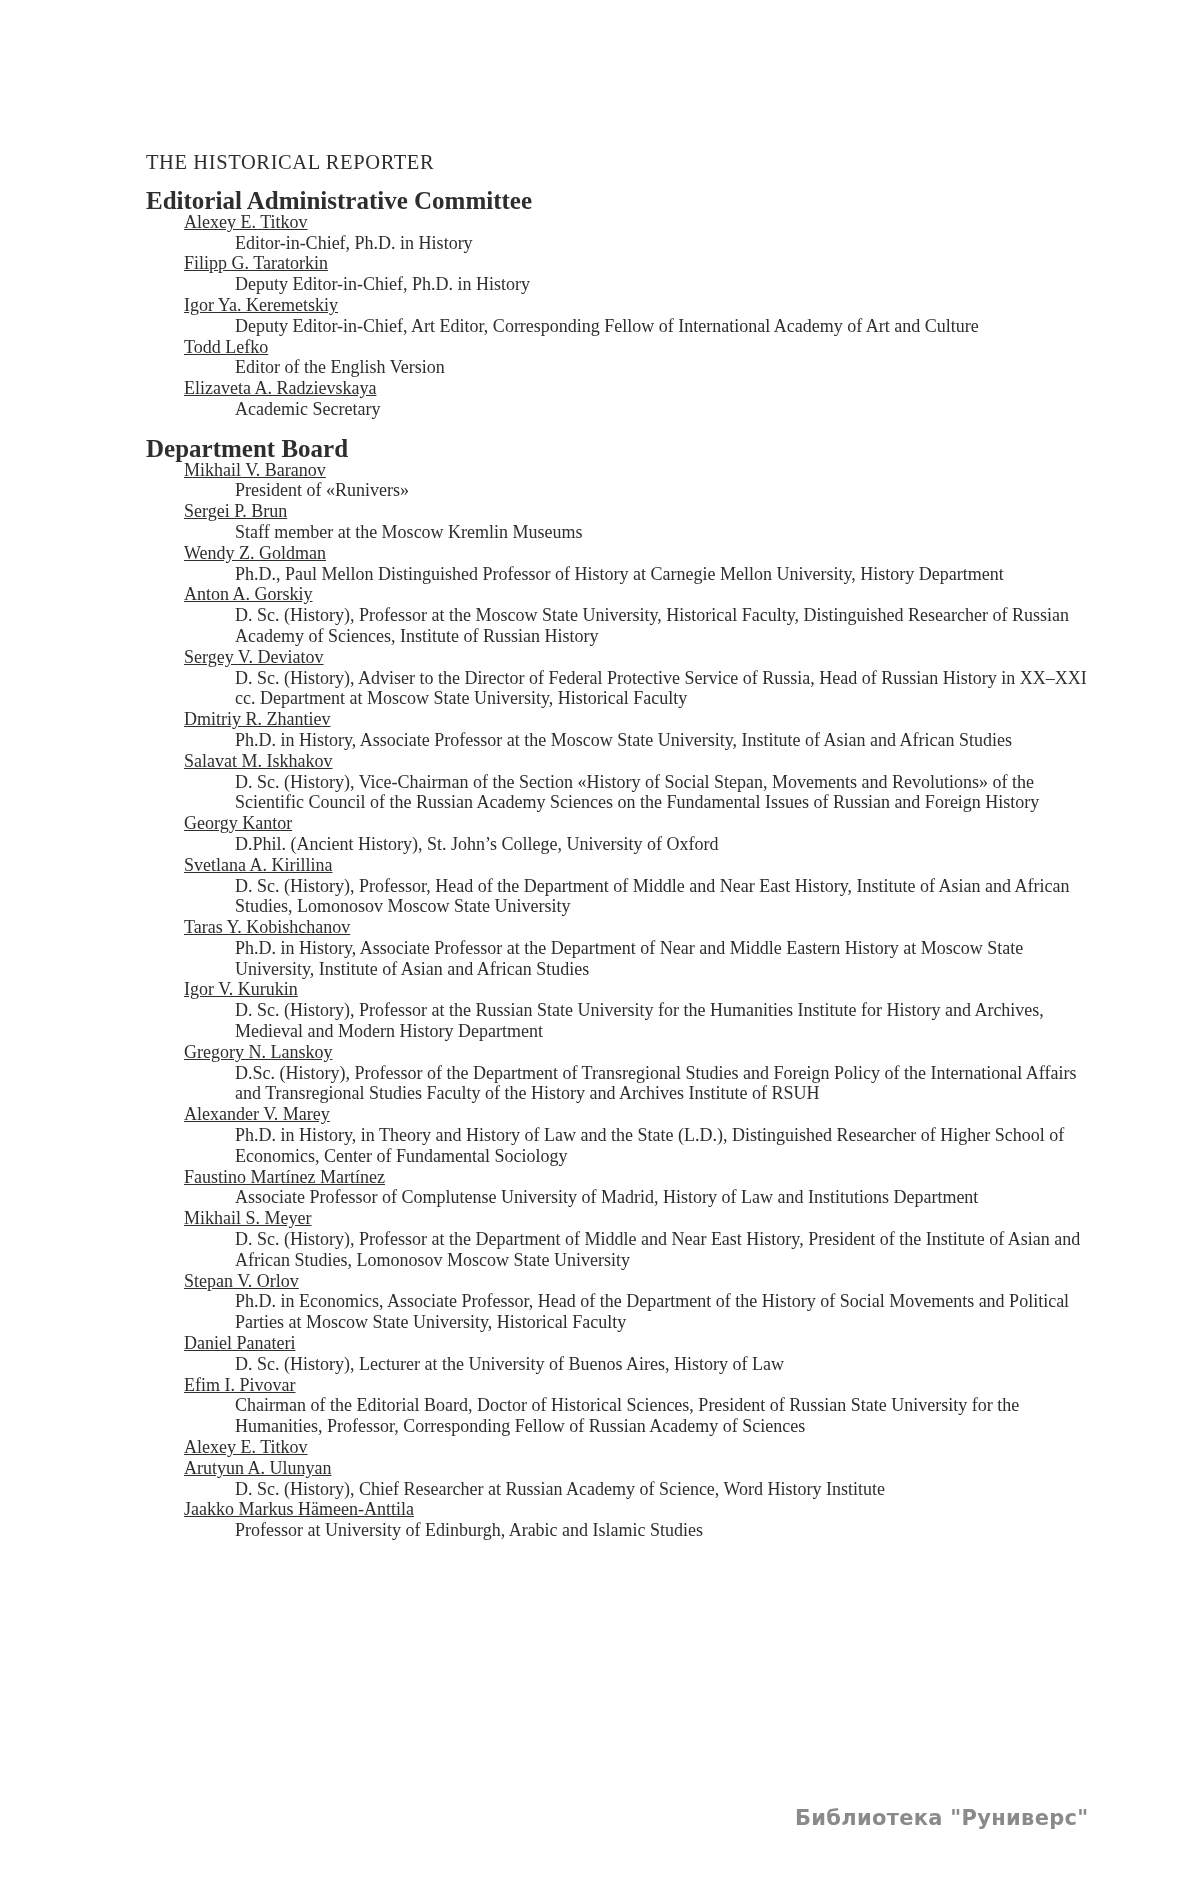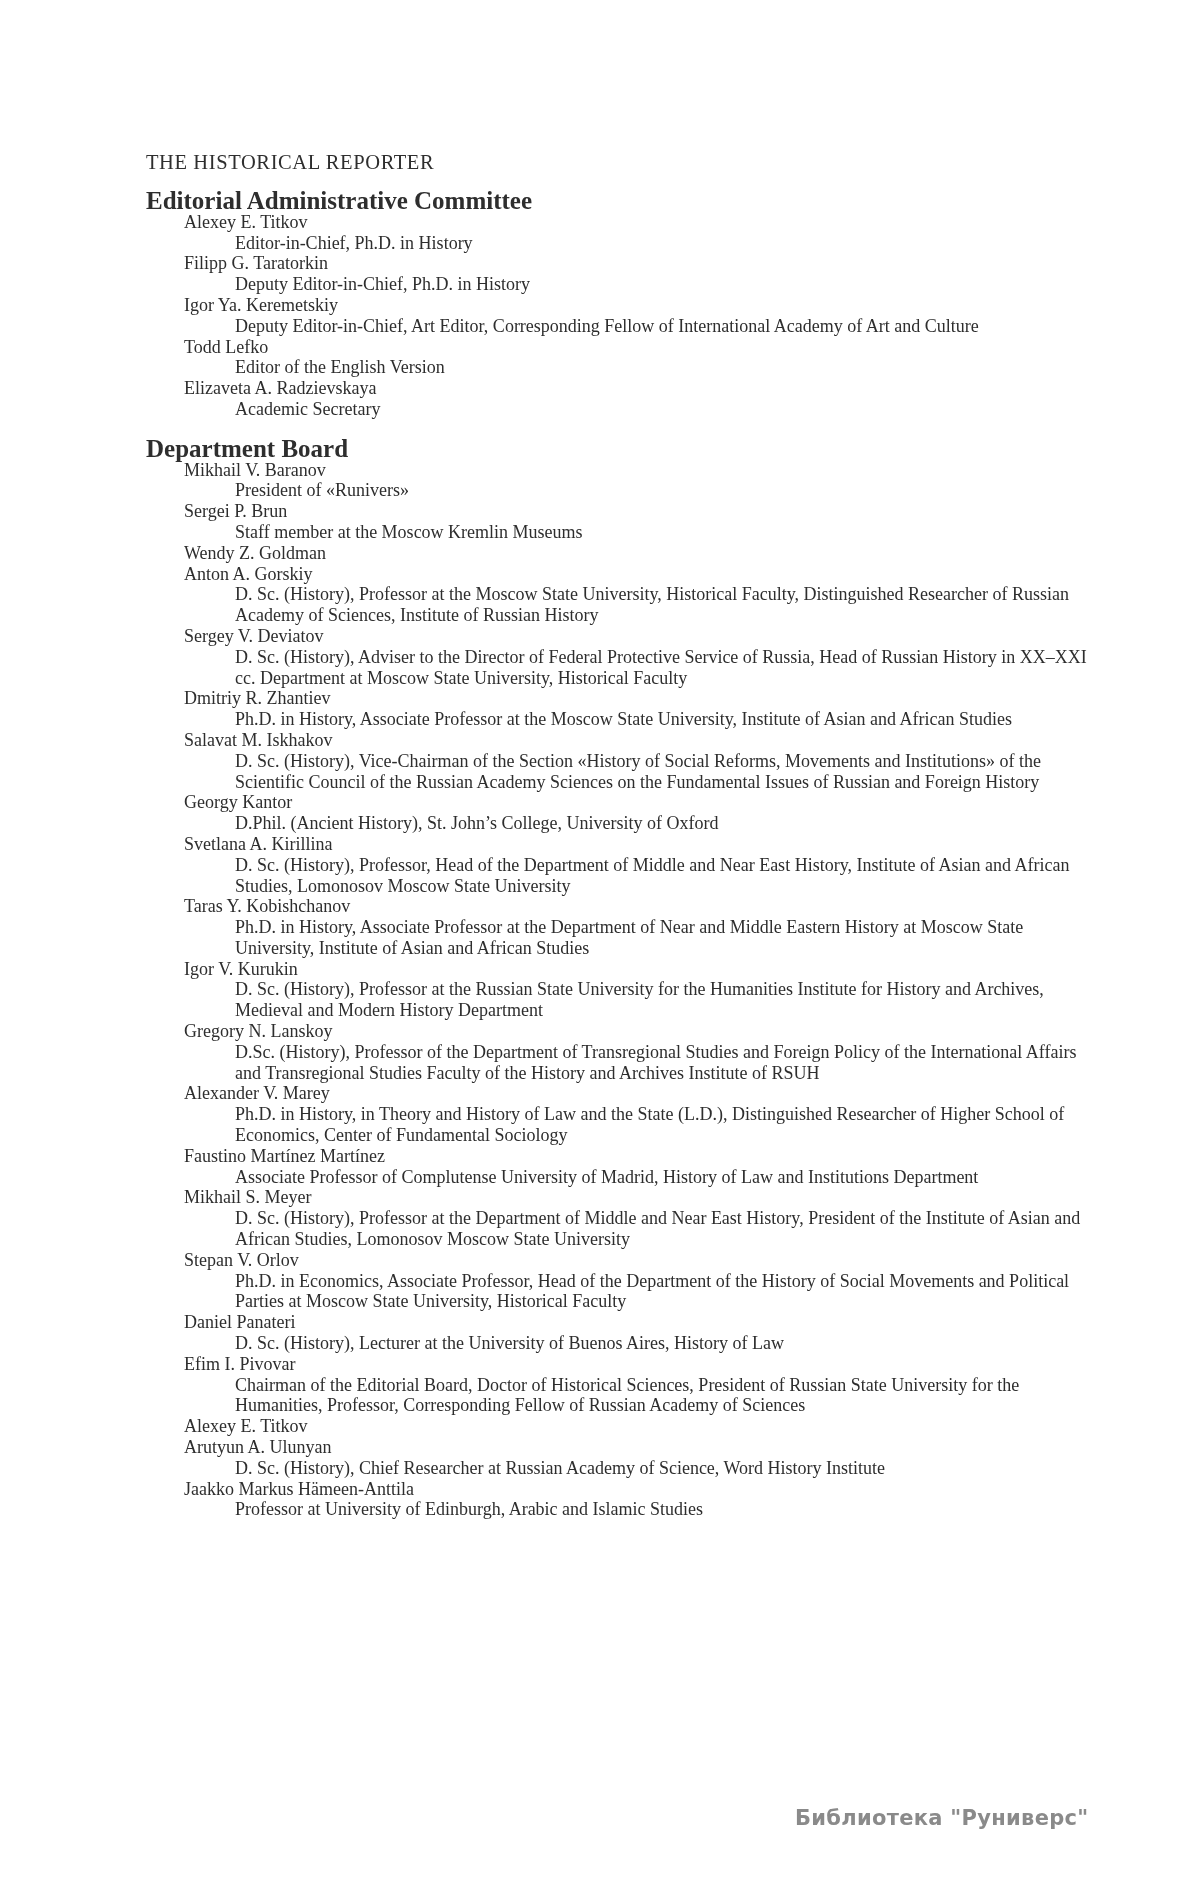--- a/index.html
+++ b/index.html
@@ -40,20 +40,21 @@
   .section-heading {
     font-size: 25px;
     font-weight: bold;
     margin: 0;
     line-height: 20.8px;
   }
   .member-name {
     margin-left: 38px;
     font-size: 18px;
     line-height: 20.8px;
+    text-decoration: underline;
   }
   .member-role {
     margin-left: 89px;
     font-size: 18px;
     line-height: 20.8px;
     max-width: 862px;
   }
   .watermark {
     position: absolute;
     left: 795px;
@@ -110,40 +111,41 @@
     <div class="member-role">President of «Runivers»</div>
   </div>
 
   <div class="member">
     <div class="member-name">Sergei P. Brun</div>
     <div class="member-role">Staff member at the Moscow Kremlin Museums</div>
   </div>
 
   <div class="member">
     <div class="member-name">Wendy Z. Goldman</div>
+    <div class="member-role">Ph.D., Paul Mellon Distinguished Professor of History at Carnegie Mellon University, History Department</div>
   </div>
 
   <div class="member">
     <div class="member-name">Anton A. Gorskiy</div>
     <div class="member-role">D. Sc. (History), Professor at the Moscow State University, Historical Faculty, Distinguished Researcher of Russian Academy of Sciences, Institute of Russian History</div>
   </div>
 
   <div class="member">
     <div class="member-name">Sergey V. Deviatov</div>
     <div class="member-role">D. Sc. (History), Adviser to the Director of Federal Protective Service of Russia, Head of Russian History in XX–XXI cc. Department at Moscow State University, Historical Faculty</div>
   </div>
 
   <div class="member">
     <div class="member-name">Dmitriy R. Zhantiev</div>
     <div class="member-role">Ph.D. in History, Associate Professor at the Moscow State University, Institute of Asian and African Studies</div>
   </div>
 
   <div class="member">
     <div class="member-name">Salavat M. Iskhakov</div>
-    <div class="member-role">D. Sc. (History), Vice-Chairman of the Section «History of Social Reforms, Movements and Institutions» of the Scientific Council of the Russian Academy Sciences on the Fundamental Issues of Russian and Foreign History</div>
+    <div class="member-role">D. Sc. (History), Vice-Chairman of the Section «History of Social Stepan, Movements and Revolutions» of the Scientific Council of the Russian Academy Sciences on the Fundamental Issues of Russian and Foreign History</div>
   </div>
 
   <div class="member">
     <div class="member-name">Georgy Kantor</div>
     <div class="member-role">D.Phil. (Ancient History), St. John’s College, University of Oxford</div>
   </div>
 
   <div class="member">
     <div class="member-name">Svetlana A. Kirillina</div>
     <div class="member-role">D. Sc. (History), Professor, Head of the Department of Middle and Near East History, Institute of Asian and African Studies, Lomonosov Moscow State University</div>

